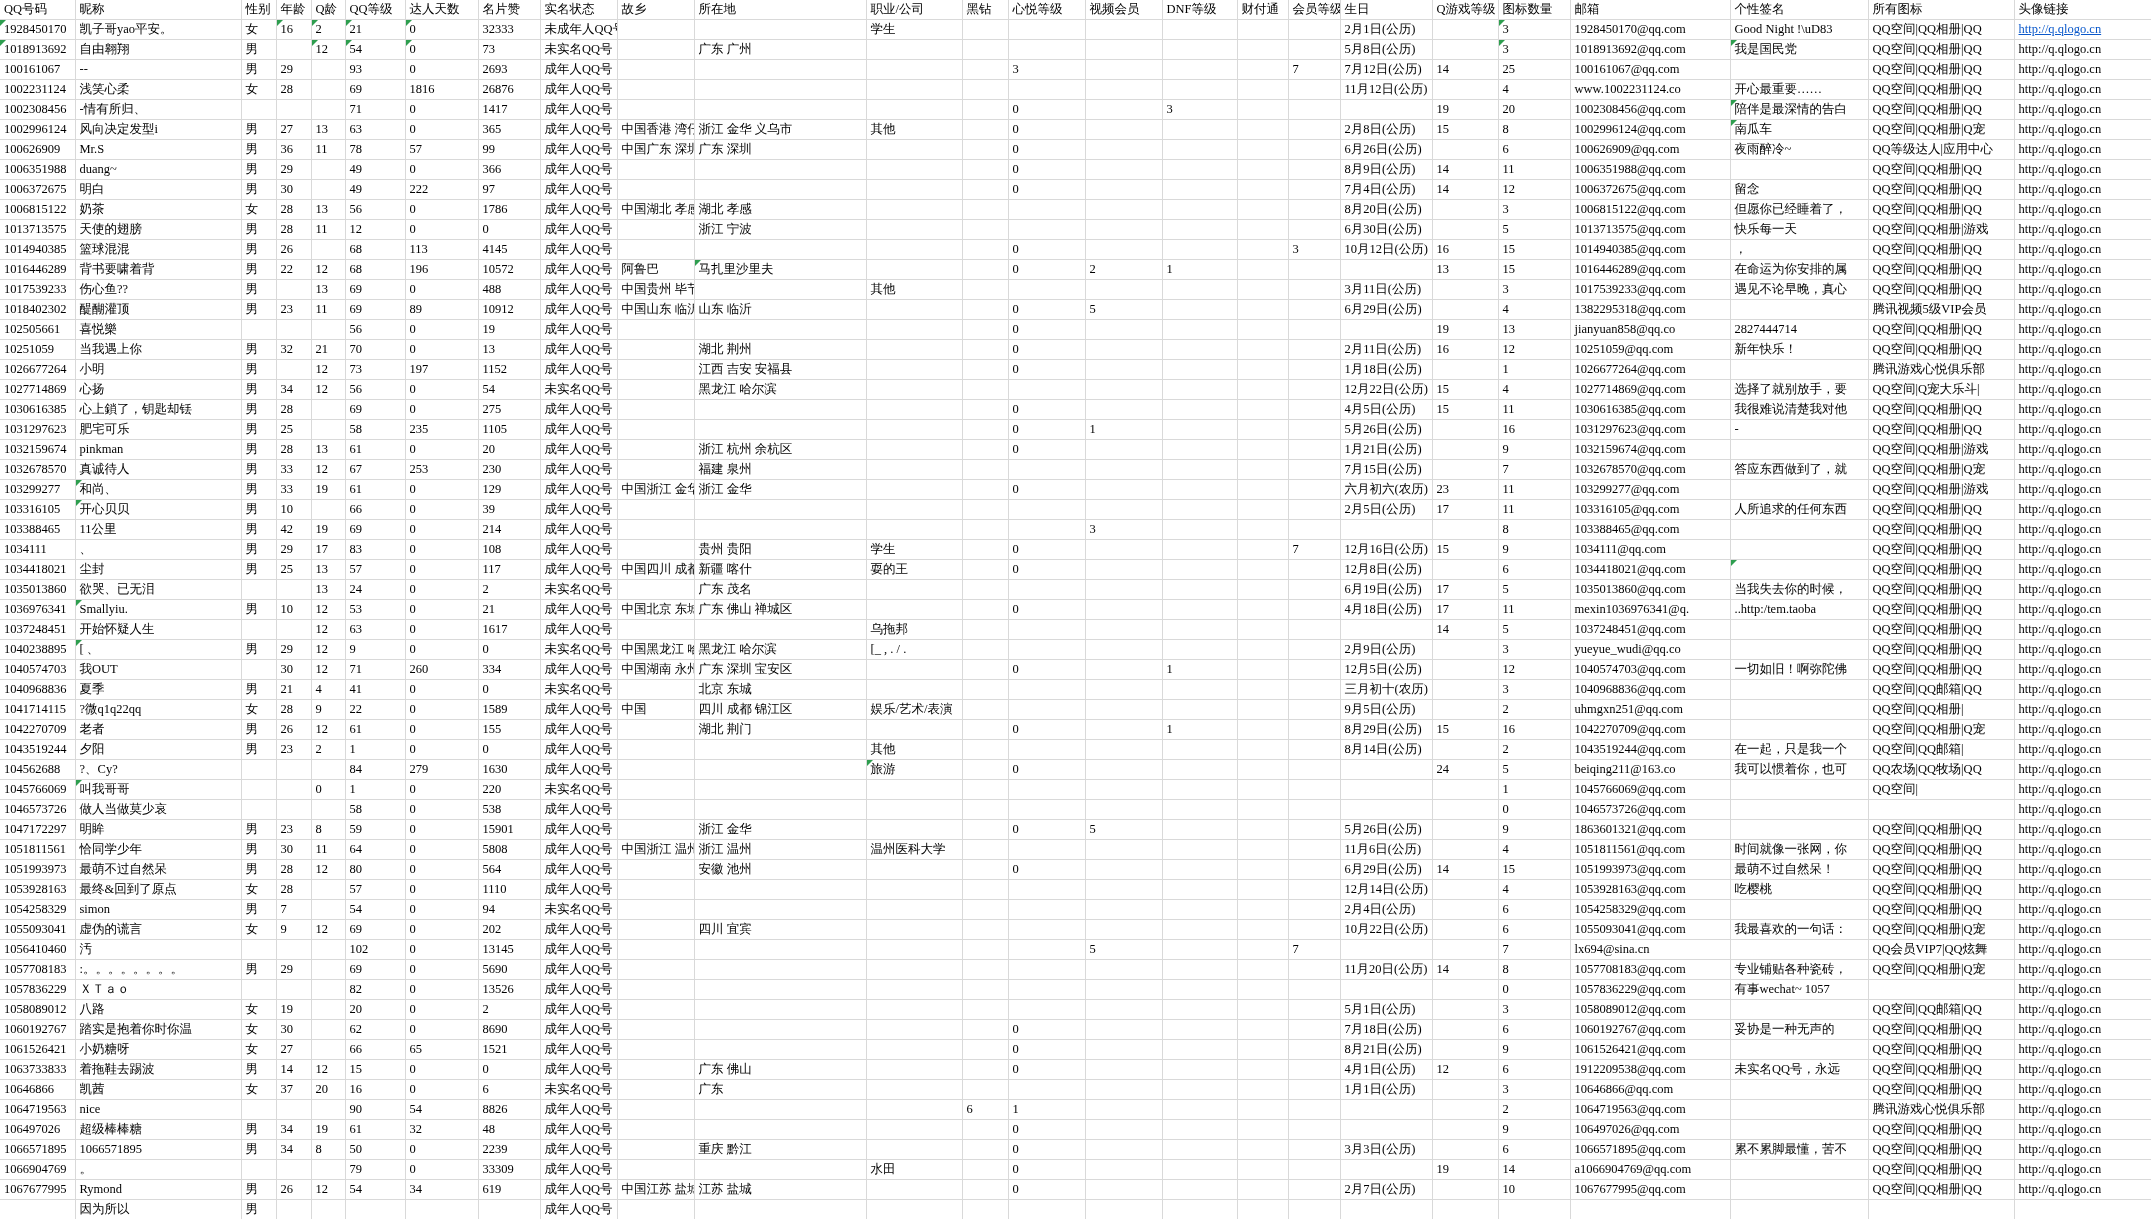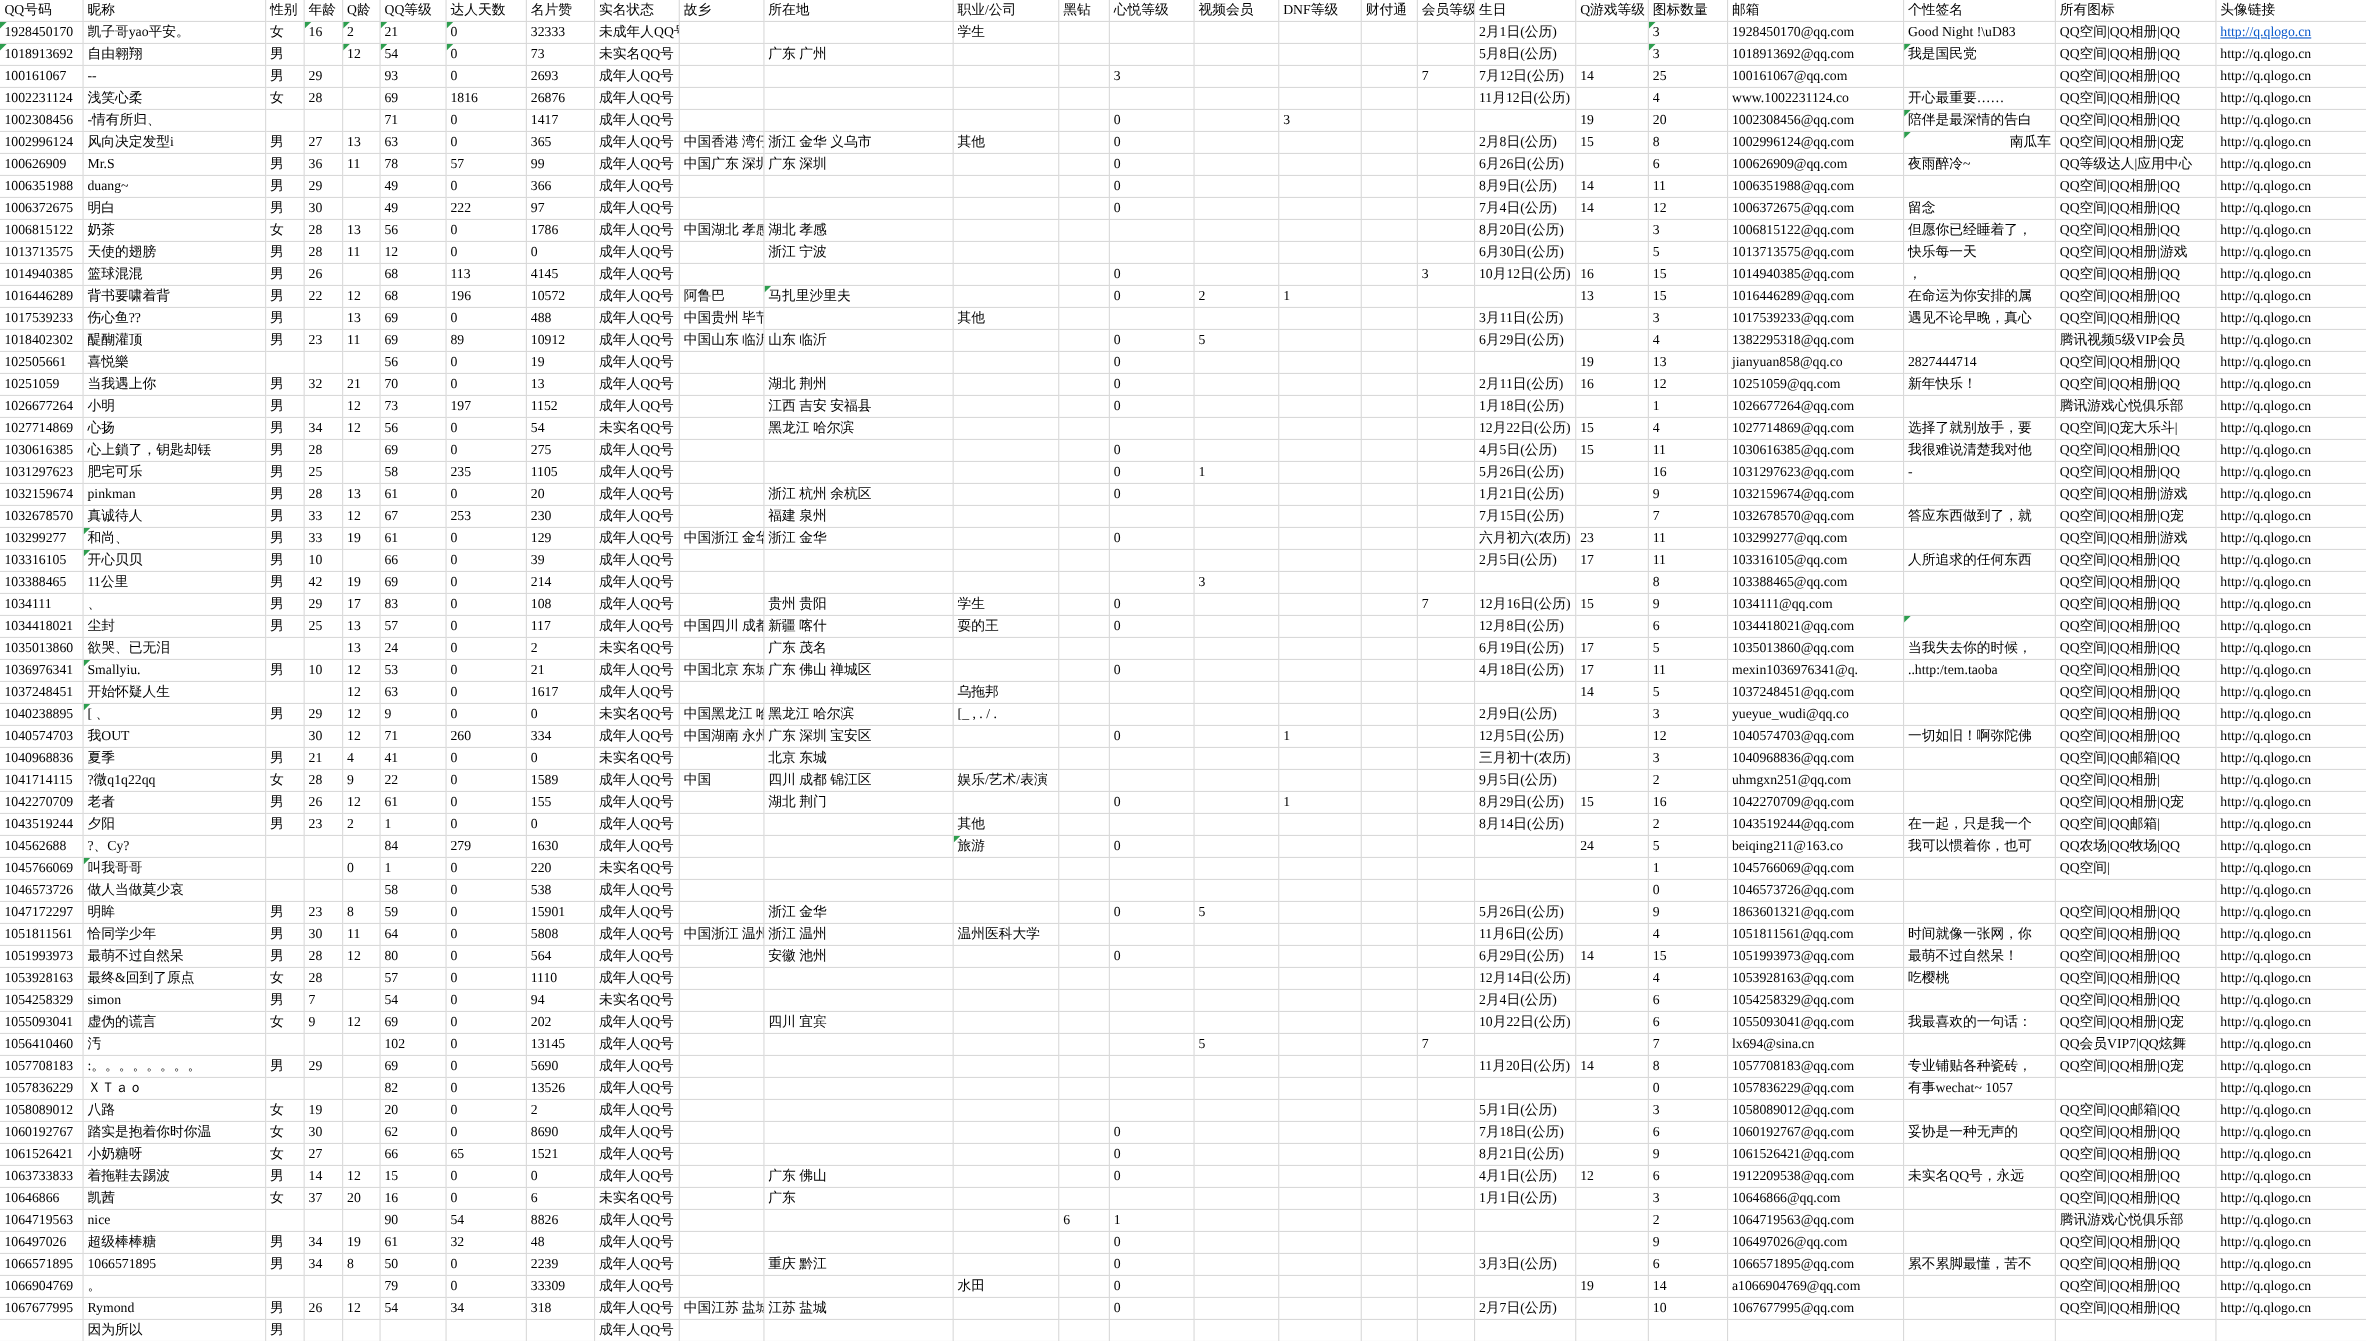--- a/index.html
+++ b/index.html
@@ -6,21 +6,21 @@
   #app{position:relative;width:2151px;height:1219px;overflow:hidden;background:#fff;
        font-family:Liberation Serif, serif;}
   table{border-collapse:collapse;table-layout:fixed;width:2151px;}
   td{border:1px solid #d9d9d9;height:19px;padding:0 3px 0 4px;font-size:12.5px;color:#000;
      white-space:nowrap;overflow:hidden;position:relative;line-height:19px;vertical-align:middle;}
   tr.hdr td{border-top:none;}
   td:first-child{border-left:none;}
   .tri{position:absolute;top:0;left:0;width:0;height:0;
        border-top:6px solid #2e9e4f;border-right:6px solid transparent;}
   td.link{color:#0a58ca;text-decoration:underline;}
-  td.r{text-align:right;}
+  td.r{text-align:left;}
 </style>
 </head>
 <body>
 
 <div id="app">
   <table>
     <colgroup id="cols">
         <col style="width: 75px;">
         <col style="width: 166px;">
         <col style="width: 35px;">
@@ -1644,21 +1644,21 @@
           <td>http://q.qlogo.cn</td>
         </tr>
         <tr>
           <td>1067677995</td>
           <td>Rymond</td>
           <td>男</td>
           <td>26</td>
           <td>12</td>
           <td>54</td>
           <td>34</td>
-          <td>318</td>
+          <td>619</td>
           <td>成年人QQ号</td>
           <td>中国江苏 盐城</td>
           <td>江苏 盐城</td>
           <td></td>
           <td></td>
           <td>0</td>
           <td></td>
           <td></td>
           <td></td>
           <td></td>

